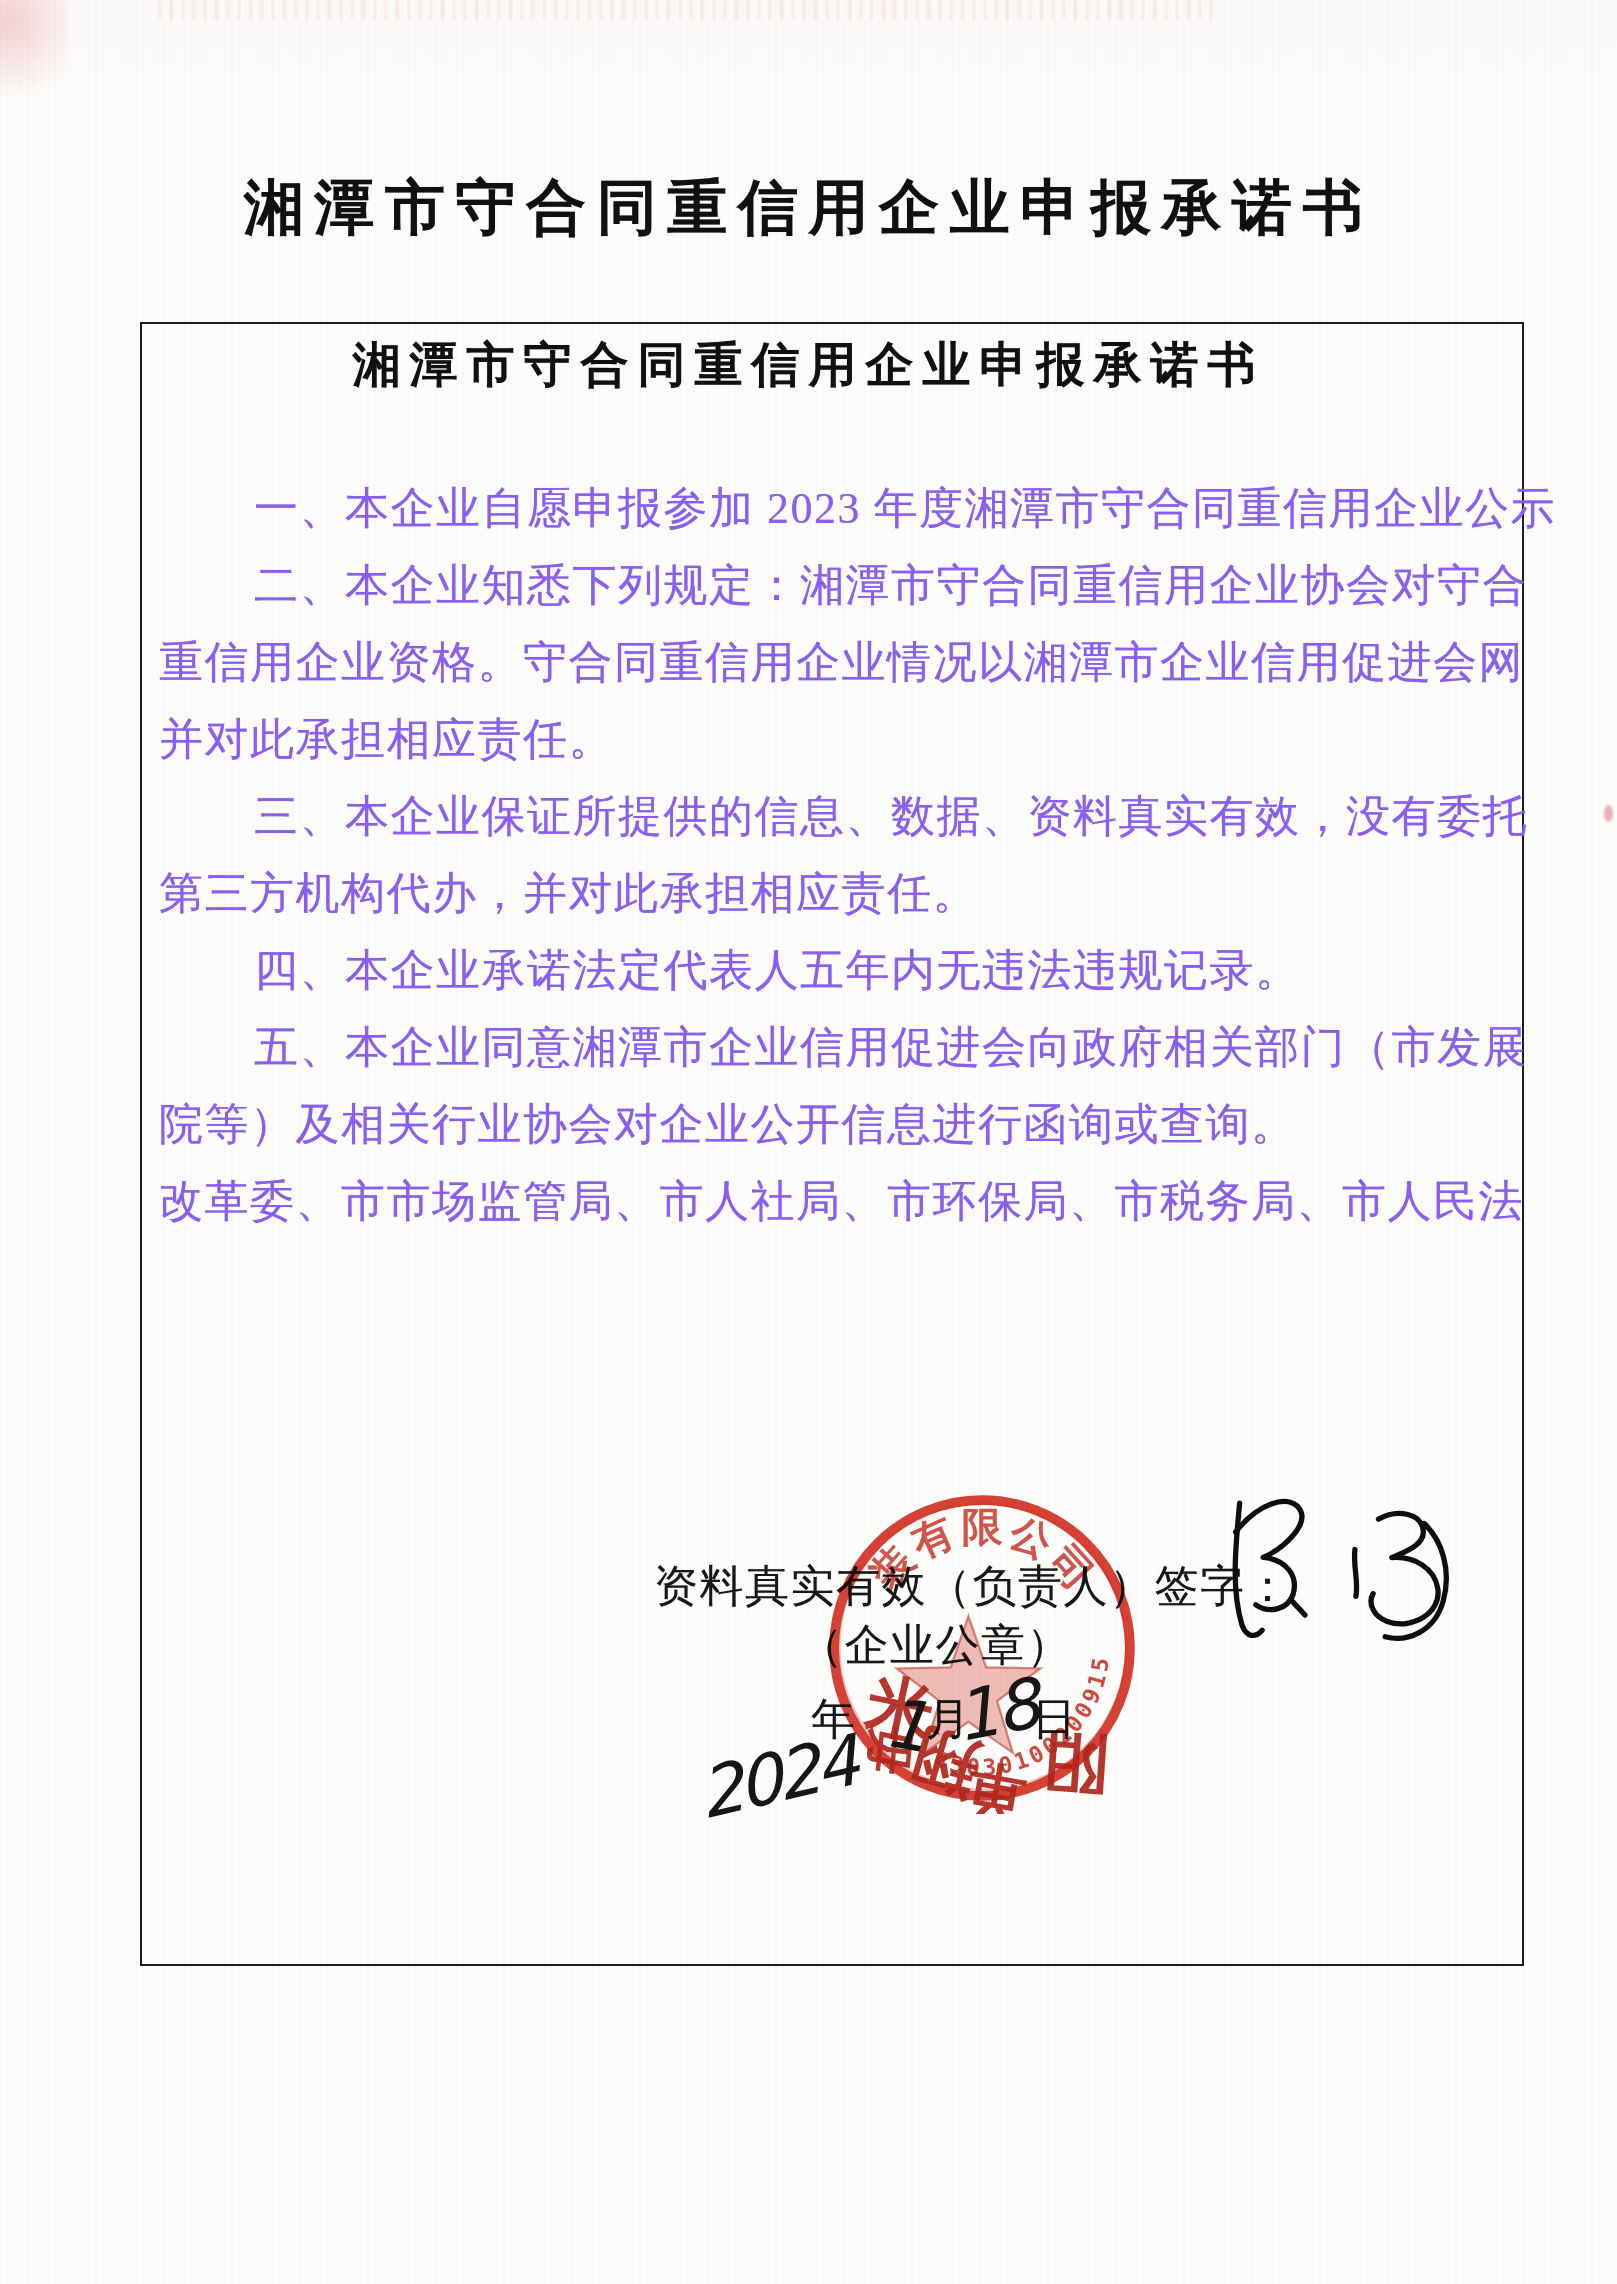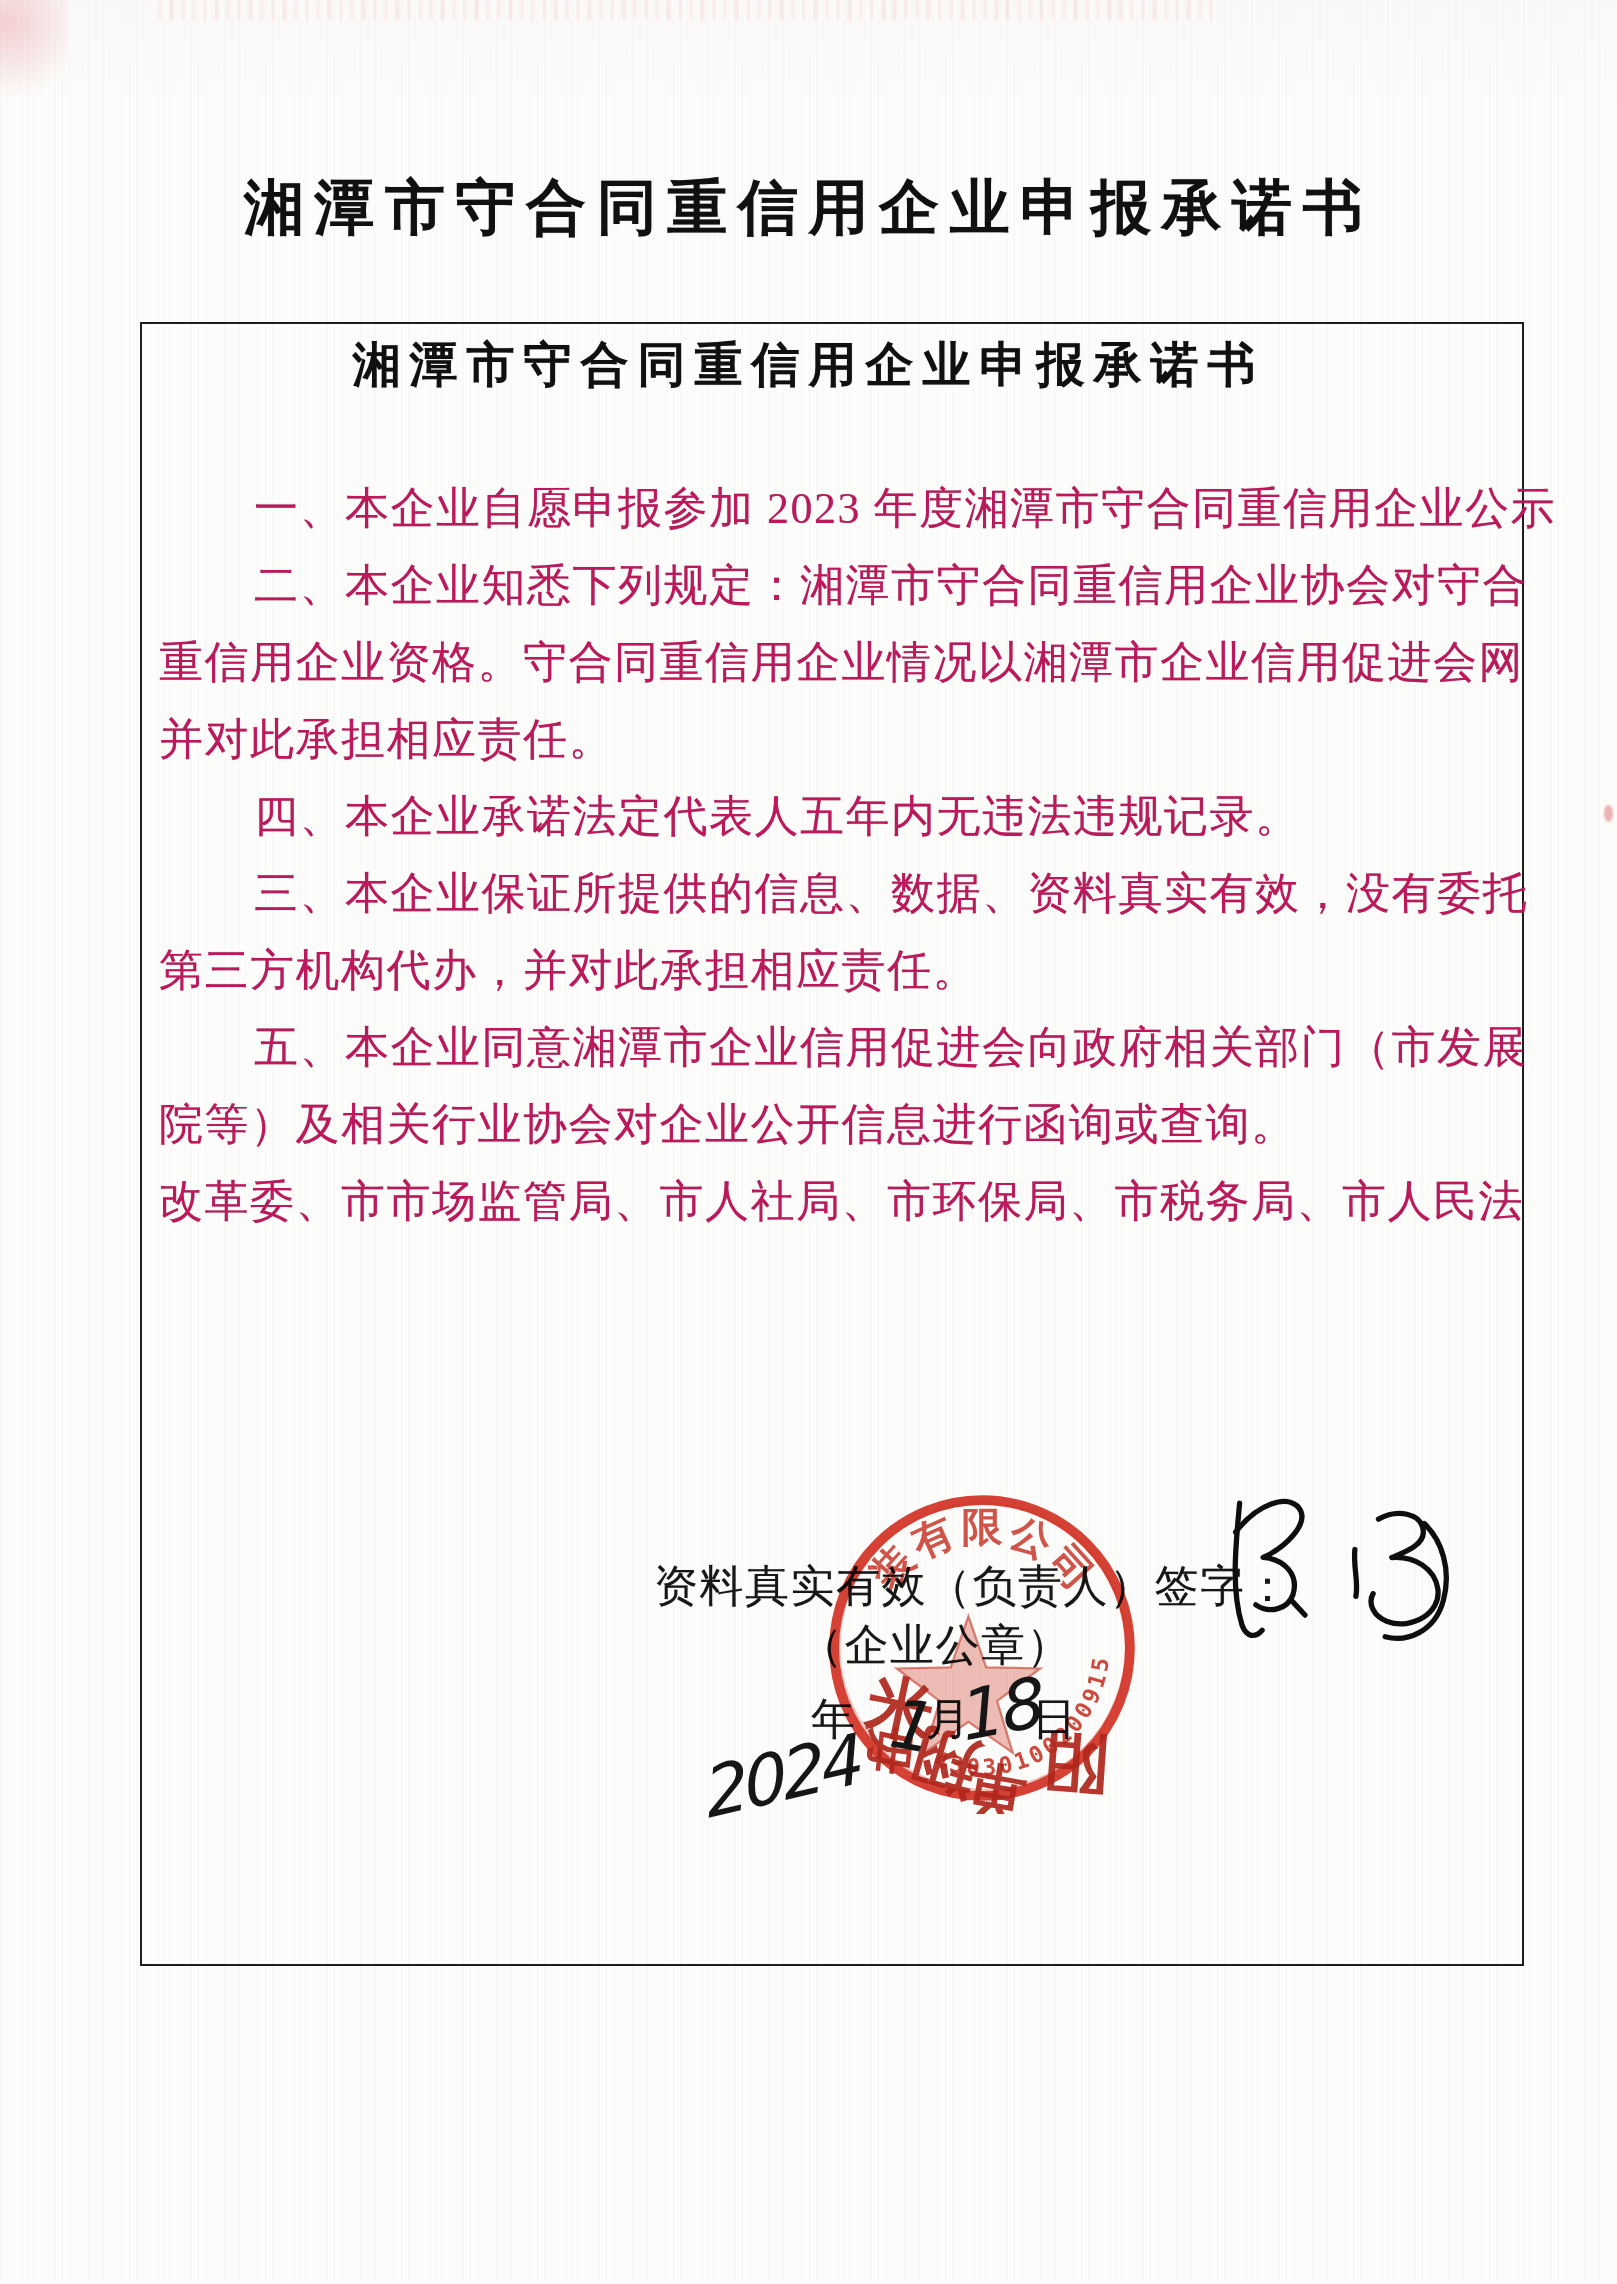--- a/index.html
+++ b/index.html
@@ -34,21 +34,21 @@
     border:2.3px solid #1d1d1d;box-sizing:border-box;background:transparent;
   }
   .inner-title{
     position:absolute;left:0;top:341px;width:1617px;text-align:center;
     font-family:"Liberation Sans","DejaVu Sans",sans-serif;
     font-weight:700;font-size:48px;line-height:1;letter-spacing:9px;
     color:#101010;text-shadow:0 0 0.8px rgba(0,0,0,.4);
   }
   .body-text{
     position:absolute;left:159px;top:470px;width:1332px;z-index:1;
-    font-size:44px;letter-spacing:1.5px;color:#be185d;
+    font-size:44px;letter-spacing:1.5px;color:#8b5cf6;
     text-shadow:0 0 0.8px rgba(0,0,0,.35);
   }
   .body-text .line{line-height:77px;white-space:nowrap;}
   .body-text .line.first{text-indent:95px;}
 
   .sig-label{
     position:absolute;left:654px;top:1557px;z-index:1;
     font-size:44px;letter-spacing:1.5px;white-space:nowrap;
     text-shadow:0 0 0.8px rgba(0,0,0,.35);
   }
@@ -104,25 +104,25 @@
 <div class="body-text">
     <div class="par">
       <div class="line first">一、本企业自愿申报参加 2023 年度湘潭市守合同重信用企业公示</div>
     </div>
     <div class="par">
       <div class="line first">二、本企业知悉下列规定：湘潭市守合同重信用企业协会对守合</div>
       <div class="line">重信用企业资格。守合同重信用企业情况以湘潭市企业信用促进会网</div>
       <div class="line">并对此承担相应责任。</div>
     </div>
     <div class="par">
-      <div class="line first">四、本企业承诺法定代表人五年内无违法违规记录。</div>
+      <div class="line first">三、本企业保证所提供的信息、数据、资料真实有效，没有委托</div>
+      <div class="line">第三方机构代办，并对此承担相应责任。</div>
     </div>
     <div class="par">
-      <div class="line first">三、本企业保证所提供的信息、数据、资料真实有效，没有委托</div>
-      <div class="line">第三方机构代办，并对此承担相应责任。</div>
+      <div class="line first">四、本企业承诺法定代表人五年内无违法违规记录。</div>
     </div>
     <div class="par">
       <div class="line first">五、本企业同意湘潭市企业信用促进会向政府相关部门（市发展</div>
       <div class="line">院等）及相关行业协会对企业公开信息进行函询或查询。</div>
       <div class="line">改革委、市市场监管局、市人社局、市环保局、市税务局、市人民法</div>
     </div>
   </div>
 
 <div class="sig-label">资料真实有效（负责人）签字：</div>
 

